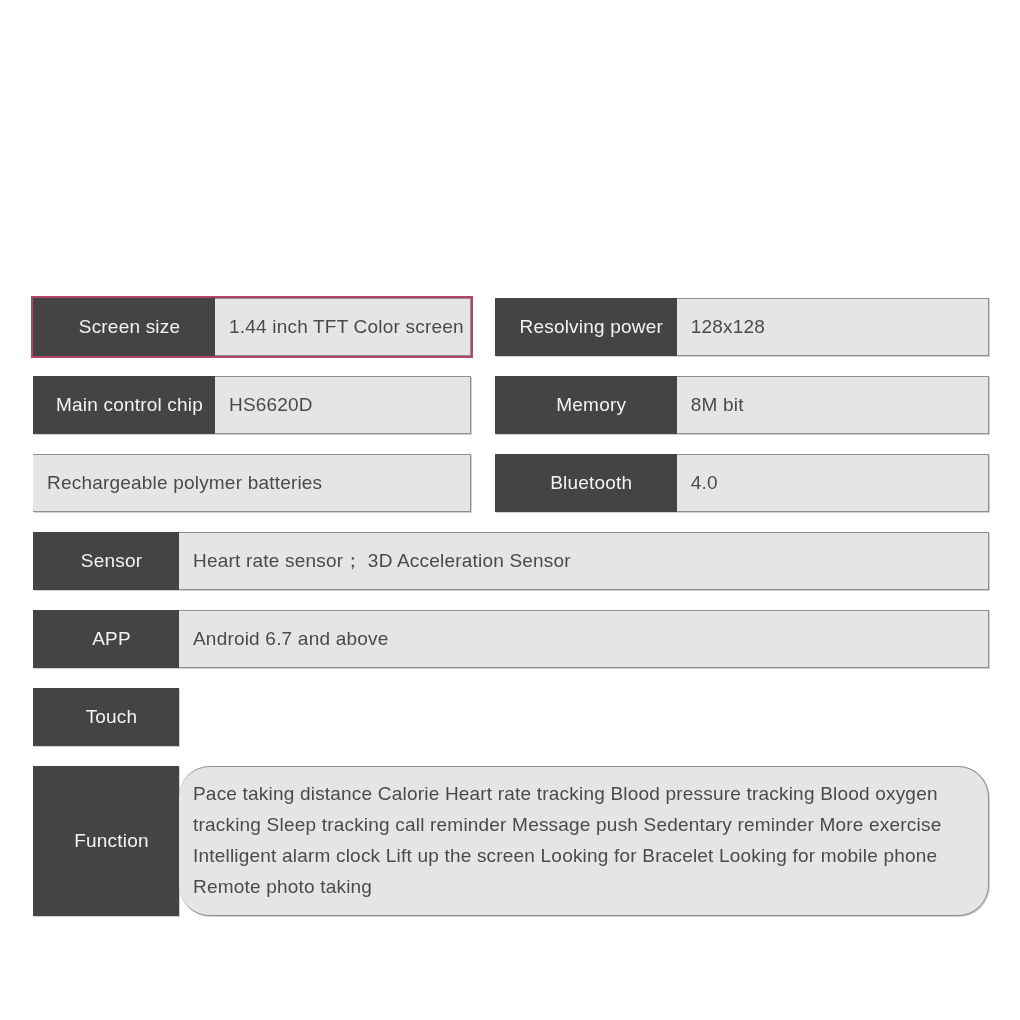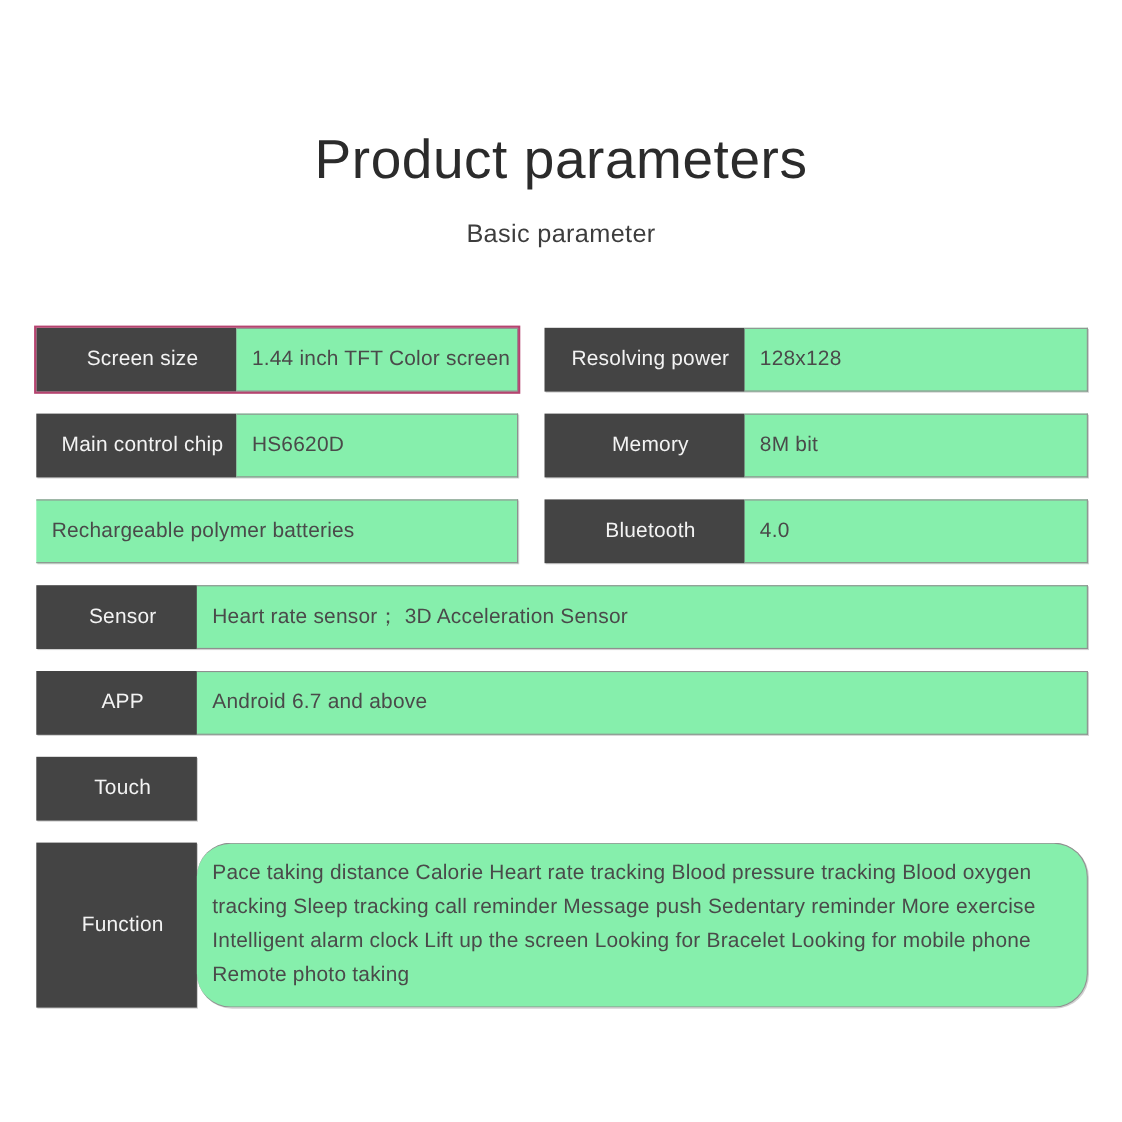--- a/index.html
+++ b/index.html
@@ -94,21 +94,21 @@
     justify-content: center;
     text-align: center;
     box-sizing: border-box;
     padding: 4px 6px;
     letter-spacing: 0.2px;
   }
 
   .spec-value {
     flex: 1 1 auto;
     min-height: 58px;
-    background: #86efac;
+    background: #e5e5e5;
     border: 1px solid #8f8f8f;
     border-left: none;
     box-sizing: border-box;
     display: flex;
     align-items: center;
     color: #4a4a4a;
     font-size: 19px;
     padding: 6px 0 6px 14px;
     line-height: 1.35;
     box-shadow: 1px 1px 0 rgba(0,0,0,0.18);
@@ -138,24 +138,20 @@
   }
 
   
   .spec-label { box-shadow: 1px 1px 0 rgba(0,0,0,0.18); padding-left: 17px; }
 </style>
 </head>
 <body>
 
 <div class="page">
 
-  <div class="heading-block">
-    <h1 class="page-title">Product parameters</h1>
-    <p class="page-subtitle">Basic parameter</p>
-  </div>
 
   <div class="spec-table">
 
     <div class="spec-row">
       <div class="spec-pair col-left highlight">
         <div class="spec-label">Screen size</div>
         <div class="spec-value">1.44 inch TFT Color screen</div>
       </div>
       <div class="spec-pair col-right">
         <div class="spec-label">Resolving power</div>

